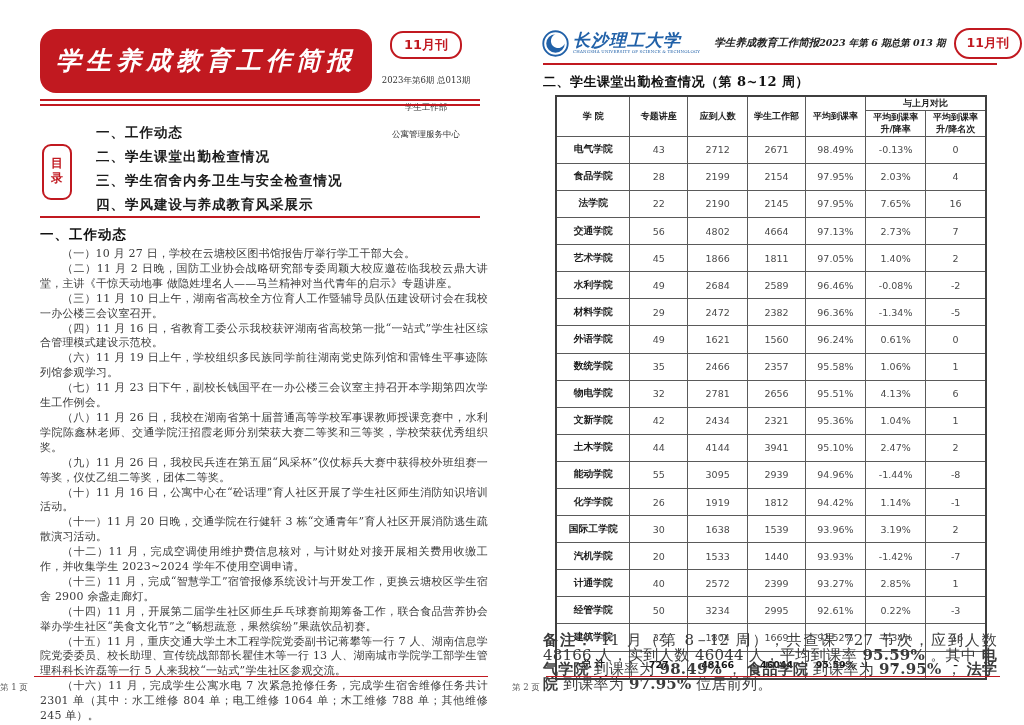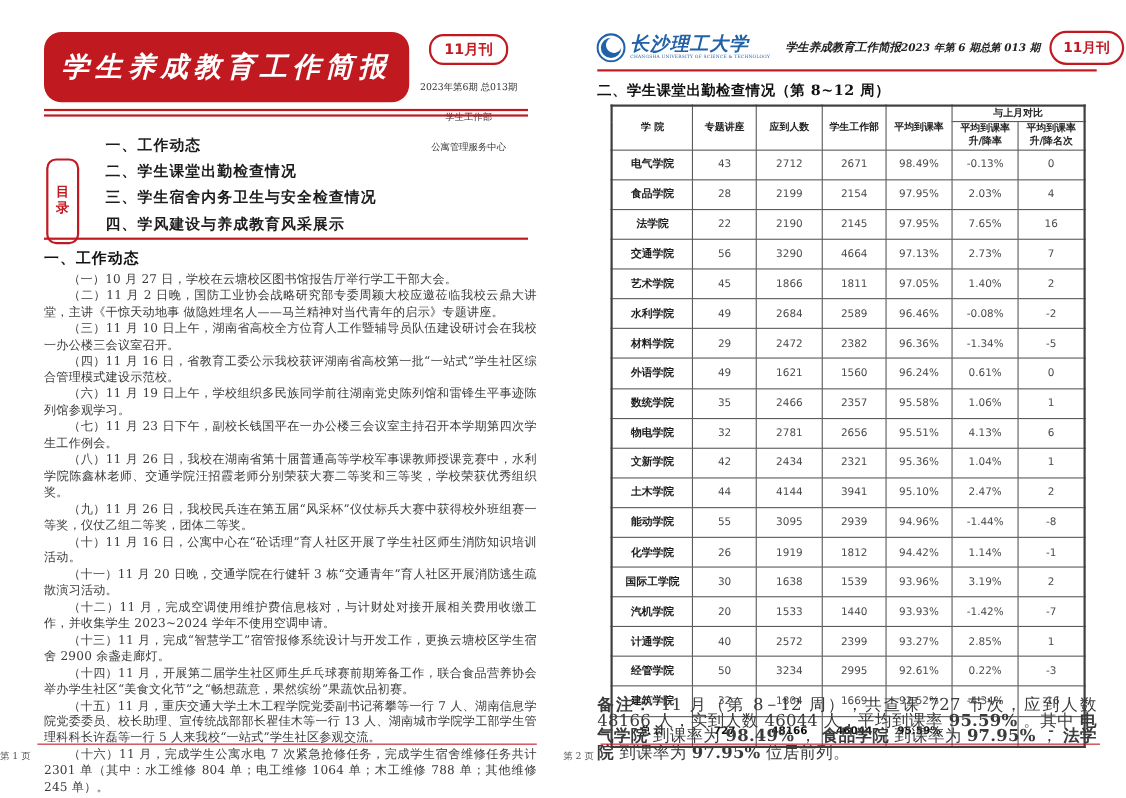--- a/index.html
+++ b/index.html
@@ -13,21 +13,21 @@
     border-radius:16px;color:#fff;text-align:center;line-height:64px;font-size:25px;
     font-weight:700;letter-spacing:5px;font-style:italic;}
   .issue-col{position:absolute;left:372px;top:31px;width:108px;text-align:center;}
   .issue-badge{display:inline-block;border:2px solid #c11920;border-radius:13px;color:#c11920;
     font-weight:700;font-size:13px;padding:3px 12px;background:#fff;font-family:"DejaVu Sans","Liberation Sans",sans-serif;}
   .issue-info{margin-top:15px;font-size:8.5px;color:#333;line-height:12px;}
   .dbl-line{position:absolute;left:40px;top:99px;width:440px;height:3px;
     border-top:2.5px solid #c11920;border-bottom:2px solid #c11920;}
   .toc-wrap{position:absolute;left:42px;top:117px;width:440px;display:flex;}
   .toc-box{width:16px;margin-top:27px;border:2.5px solid #c11920;border-radius:9px;
-    color:#c11920;font-size:12px;font-weight:700;line-height:15px;padding:21px 5px;
+    color:#c11920;font-size:12px;font-weight:700;line-height:15px;padding:10px 5px;
     text-align:center;word-break:break-all;height:32px;}
   .toc-items{margin-left:24px;padding-top:3px;}
   .toc-item{font-size:13.5px;font-weight:600;color:#1c1c1c;line-height:24px;letter-spacing:1px;}
   .hr-red{position:absolute;left:40px;top:216px;width:440px;height:0;border-top:2px solid #c11920;}
   .sec-title{position:absolute;left:40px;top:226px;font-size:13.5px;font-weight:700;color:#111;letter-spacing:1px;}
   .paras{position:absolute;left:40px;top:247px;width:448px;}
   .para{font-size:11px;line-height:14.9px;color:#3b3b3b;text-align:justify;
     text-indent:2em;margin:0;letter-spacing:0.2px;}
   .footer-line{position:absolute;left:34px;top:676px;width:454px;height:0;border-top:1.5px solid #c11920;}
   .page-num{position:absolute;left:0;top:682px;width:100%;text-align:left;font-size:8.5px;color:#555;}
@@ -200,21 +200,21 @@
           <td>2190</td>
           <td>2145</td>
           <td>97.95%</td>
           <td>7.65%</td>
           <td>16</td>
         </tr>
 
         <tr>
           <td class="college">交通学院</td>
           <td>56</td>
-          <td>3290</td>
+          <td>4802</td>
           <td>4664</td>
           <td>97.13%</td>
           <td>2.73%</td>
           <td>7</td>
         </tr>
 
         <tr>
           <td class="college">艺术学院</td>
           <td>45</td>
           <td>1866</td>

